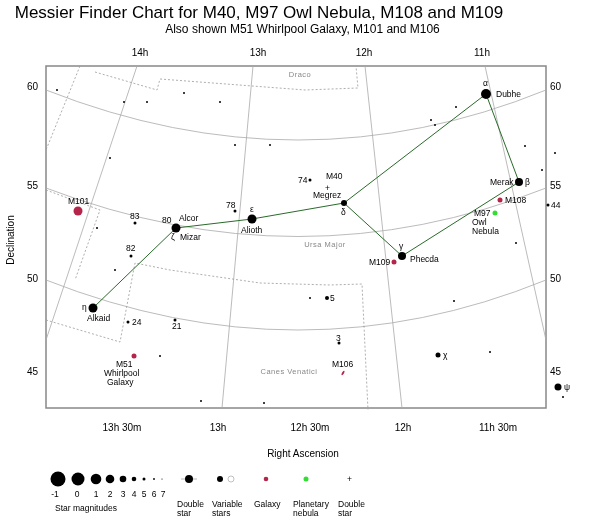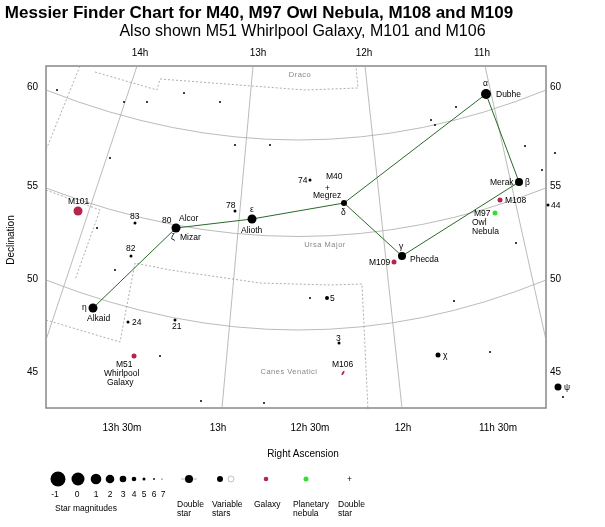--- a/index.html
+++ b/index.html
@@ -1,18 +1,18 @@
 <!DOCTYPE html>
 <html><head>
 <meta charset="utf-8">
 <style>
   html, body { margin:0; padding:0; background:#ffffff; }
   body { width:605px; height:527px; position:relative; overflow:hidden; font-family:"Liberation Sans", sans-serif; color:#000; }
-  .title { position:absolute; left:0; top:3px; width:518px; text-align:center; font-weight:bold; font-size:17px; }
-  .subtitle { position:absolute; left:0; top:22px; width:605px; text-align:center; font-size:16px; }
+  .title { position:absolute; left:0; top:3px; width:518px; text-align:center; font-weight:normal; font-size:17px; }
+  .subtitle { position:absolute; left:0; top:22px; width:605px; text-align:center; font-size:12px; }
   svg { position:absolute; left:0; top:0; }
   .lbl { font-family:"Liberation Sans", sans-serif; font-size:8.5px; fill:#000; }
   .axis { font-family:"Liberation Sans", sans-serif; font-size:10px; fill:#000; }
   .const { font-family:"Liberation Sans", sans-serif; font-size:7.5px; fill:#888; letter-spacing:0.5px; }
   .leg { font-family:"Liberation Sans", sans-serif; font-size:8.5px; fill:#000; }
 </style>
 </head>
 <body>
 
 <div class="title">Messier Finder Chart for M40, M97 Owl Nebula, M108 and M109</div>

